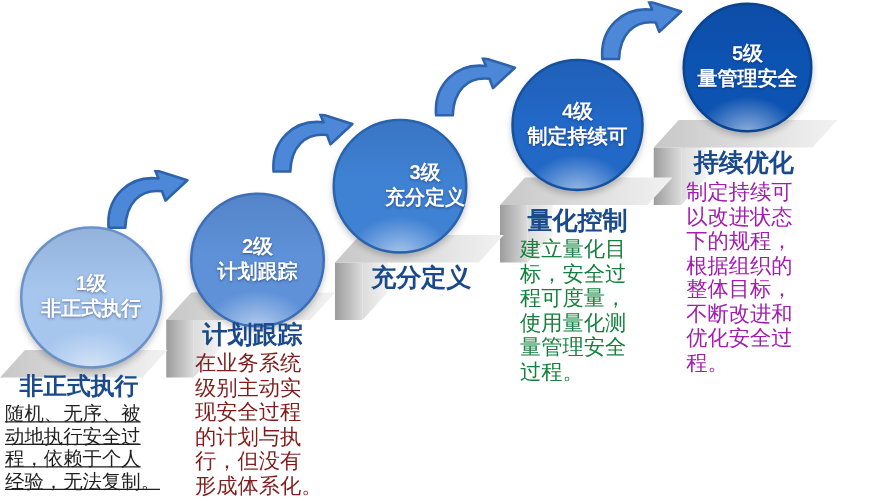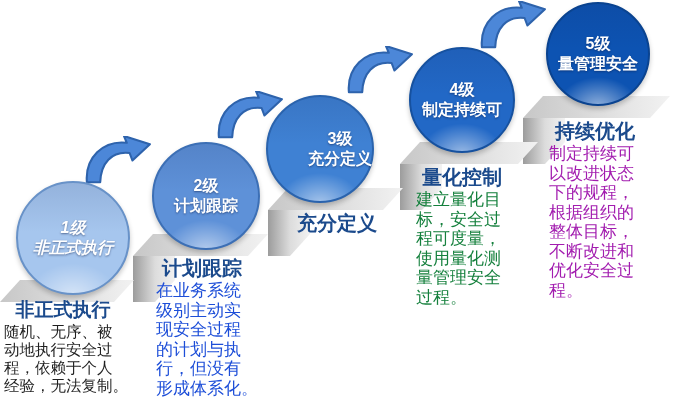--- a/index.html
+++ b/index.html
@@ -67,51 +67,51 @@
   <svg class="arrow" style="left:214px;top:91px" width="70" height="49" viewBox="0 0 100 72" preserveAspectRatio="none">
     <path d="M7,68 C4,32 30,6 64,10 L60,0 L97,12 L72,36 L68,25 C42,22 27,40 26,68 Z" stroke-width="3" stroke-linejoin="round" style="fill: rgb(76, 135, 216); stroke: rgb(46, 99, 172);"></path>
   </svg>
   <svg class="arrow" style="left:344px;top:46px" width="70" height="49" viewBox="0 0 100 72" preserveAspectRatio="none">
     <path d="M7,68 C4,32 30,6 64,10 L60,0 L97,12 L72,36 L68,25 C42,22 27,40 26,68 Z" stroke-width="3" stroke-linejoin="round" style="fill: rgb(76, 135, 216); stroke: rgb(46, 99, 172);"></path>
   </svg>
   <svg class="arrow" style="left:477px;top:1px" width="70" height="49" viewBox="0 0 100 72" preserveAspectRatio="none">
     <path d="M7,68 C4,32 30,6 64,10 L60,0 L97,12 L72,36 L68,25 C42,22 27,40 26,68 Z" stroke-width="3" stroke-linejoin="round" style="fill: rgb(76, 135, 216); stroke: rgb(46, 99, 172);"></path>
   </svg>
 
-  <div class="circle" style="left: 16px; top: 181px; width: 114px; height: 114px; font-style: italic; --base: #a6c6ee; --edge: #6892c8;">
+  <div class="circle" style="left: 16px; top: 181px; width: 114px; height: 114px; --base: #a6c6ee; --edge: #6892c8;">
     <span class="clabel">1级
 非正式执行</span>
   </div>
-  <div class="circle" style="left: 152px; top: 142px; width: 108px; height: 108px; --base: #5e91d8; --edge: #3c6fb5;">
+  <div class="circle" style="left: 152px; top: 154px; width: 108px; height: 108px; --base: #5e91d8; --edge: #3c6fb5;">
     <span class="clabel">2级
 计划跟踪</span>
   </div>
   <div class="circle" style="left: 266px; top: 95px; width: 108px; height: 108px; justify-content: flex-end; --base: #3f81d3; --edge: #2a63ad;">
     <span class="clabel">3级
 充分定义</span>
   </div>
   <div class="circle" style="left: 409px; top: 47px; width: 106px; height: 106px; --base: #2268c6; --edge: #16519f;">
     <span class="clabel">4级
 制定持续可</span>
   </div>
   <div class="circle" style="left: 546px; top: 2px; width: 104px; height: 104px; --base: #0d53b2; --edge: #0a4390;">
     <span class="clabel">5级
 量管理安全</span>
   </div>
 
   <div class="tblock lv1" style="left:4px;top:300px">
     <div class="heading" style="color: rgb(27, 74, 140);">非正式执行</div>
-    <div class="desc" style="color: rgb(31, 31, 31);">随机、无序、被
+    <div class="desc" style="color: rgb(31, 31, 31); text-decoration: underline;">随机、无序、被
 动地执行安全过
 程，依赖于个人
 经验，无法复制。</div>
   </div>
   <div class="tblock" style="left:156px;top:257px">
     <div class="heading" style="color: rgb(27, 74, 140);">计划跟踪</div>
-    <div class="desc" style="color: #1d4ed8;">在业务系统
+    <div class="desc" style="color: #7f1d1d;">在业务系统
 级别主动实
 现安全过程
 的计划与执
 行，但没有
 形成体系化。</div>
   </div>
   <div class="tblock" style="left:291px;top:212px">
     <div class="heading" style="color: rgb(27, 74, 140);">充分定义</div>
   </div>
   <div class="tblock" style="left:416px;top:166px">

